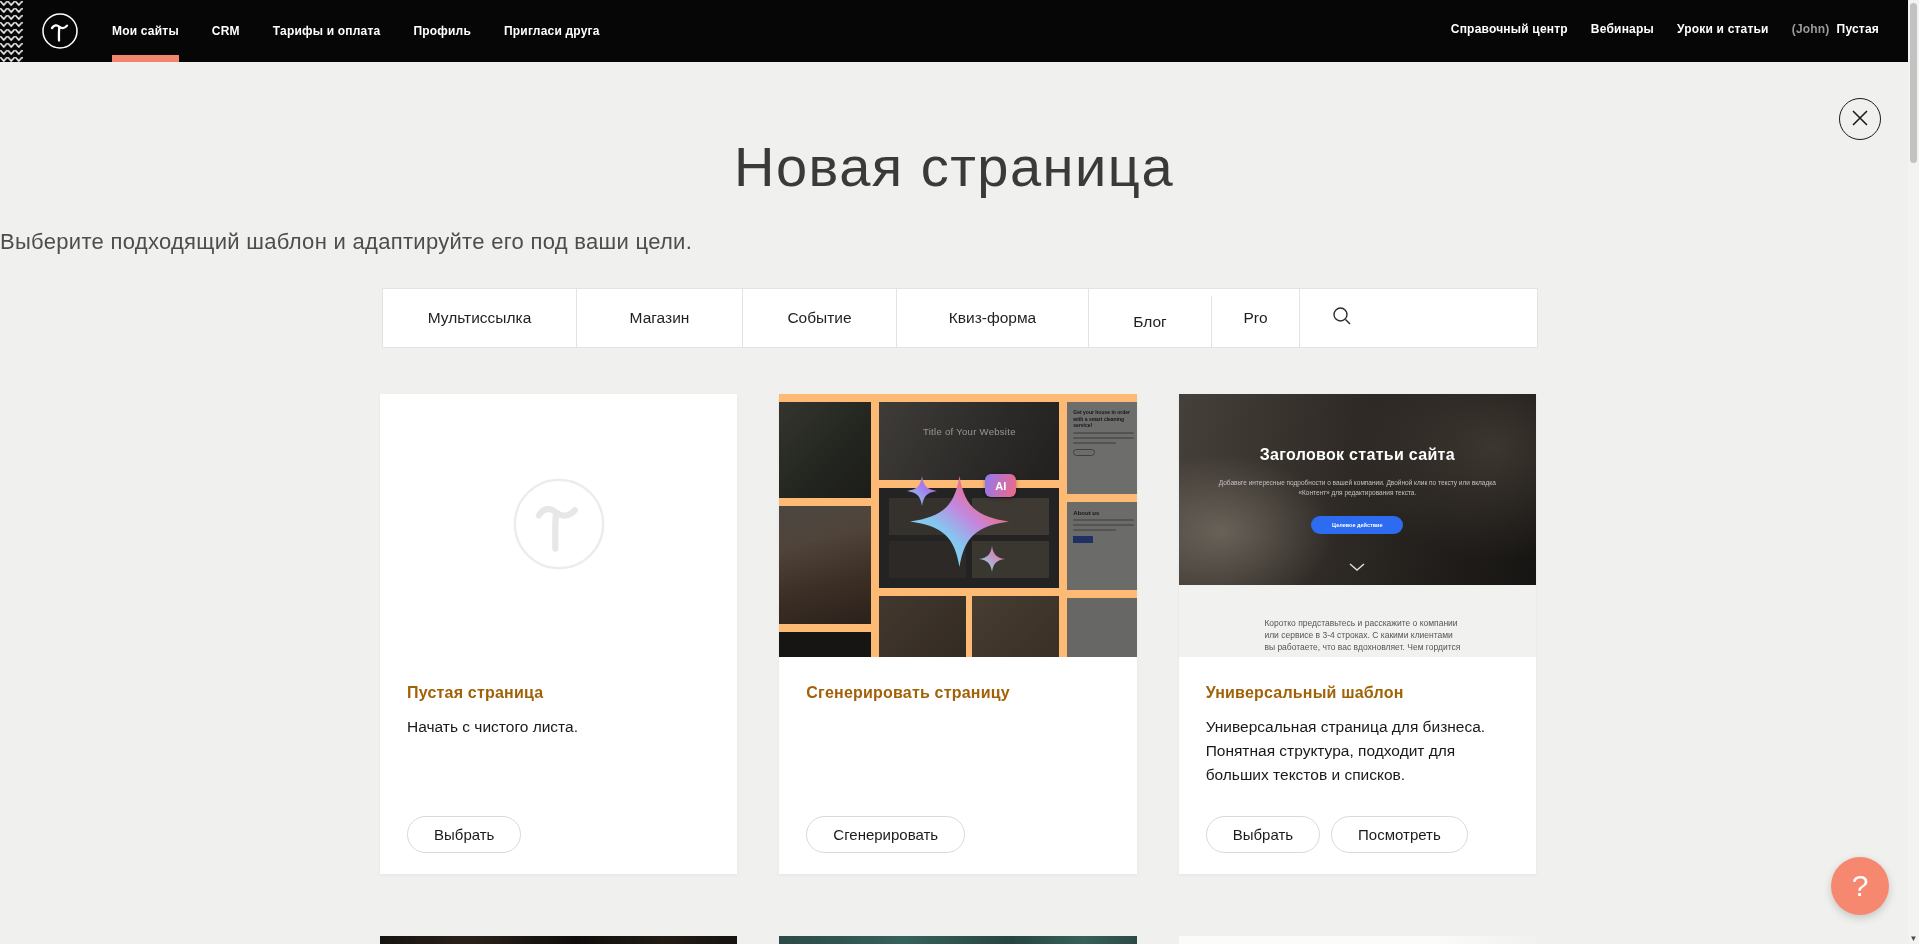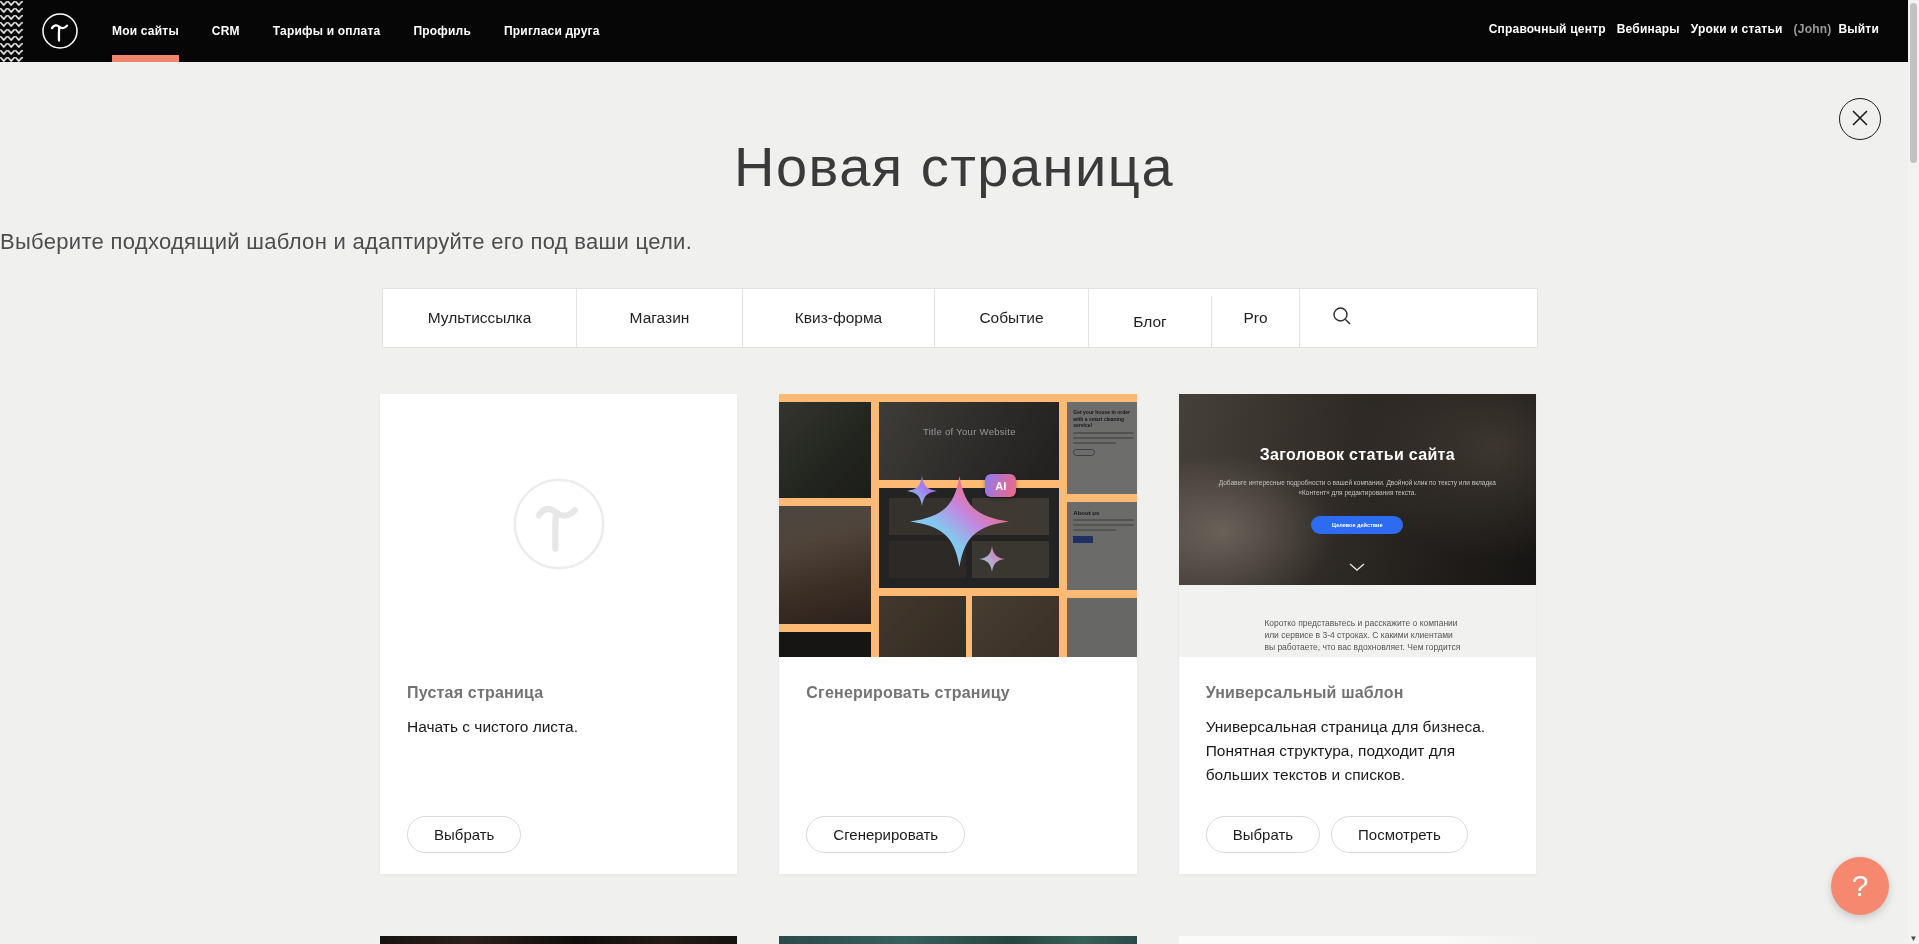--- a/index.html
+++ b/index.html
@@ -9,21 +9,21 @@
     background:#f0f0ef; font-family:"Liberation Sans", sans-serif;
   }
 
   
   .navbar{ position:absolute; left:0; top:0; width:1919px; height:62px; background:#060606; color:#fff; }
   .zigzag{ position:absolute; left:0; top:0; width:23px; height:62px; }
   .logo{ position:absolute; left:41px; top:12px; width:38px; height:38px; cursor:pointer; }
   .nav-left{ position:absolute; left:112px; top:0; height:62px; display:flex; gap:33px; align-items:stretch; }
   .nav-item{ position:relative; display:flex; align-items:center; font-size:12px; font-weight:700; letter-spacing:.2px; cursor:pointer; white-space:nowrap; }
   .nav-underline{ position:absolute; left:0; right:0; bottom:0; height:7px; background:#f2866c; }
-  .nav-right{ position:absolute; right:40px; top:0; height:58px; display:flex; gap:11px; align-items:center; font-size:15px; font-weight:700; letter-spacing:.2px; }
+  .nav-right{ position:absolute; right:40px; top:0; height:58px; display:flex; gap:23px; align-items:center; font-size:15px; font-weight:700; letter-spacing:.2px; }
   .nav-right .nav-item{ height:62px; }
   .user-name{ color:#9a9a9a; margin-right:7px; font-weight:700; }
 
   
   .close-btn{ position:absolute; left:1839px; top:98px; width:42px; height:42px; border-radius:50%;
     border:1.6px solid #1d1d1d; background:transparent; display:flex; align-items:center; justify-content:center; cursor:pointer; }
   .page-title{ position:absolute; left:0; top:134px; width:1908px; text-align:center;
     font-size:56px; font-weight:300; color:#3a3a3a; letter-spacing:1.5px; }
   .page-subtitle{ position:absolute; left:0; top:229px; width:1908px; text-align:left;
     font-size:22px; font-weight:300; color:#4d4d4d; letter-spacing:.3px; }
@@ -36,21 +36,21 @@
   .tab:last-child{ border-right:none; }
   .tab.active{ background:#f2836a; color:#fff; margin:-4px 0; border:none; border-radius:6px; position:relative; z-index:2; }
   .tw0{flex:0 0 153px;} .tw1{flex:0 0 166px;} .tw2{flex:0 0 194px;} .tw3{flex:0 0 192px;}
   .tw4{flex:0 0 154px;} .tw5{flex:0 0 123px;margin-top:7px;} .tw6{flex:0 0 88px;} .tw7{flex:0 0 84px;}
 
   
   .grid{ position:absolute; left:380px; top:394px; width:1156px; display:flex; gap:42px; }
   .card{ flex:1; height:480px; background:#fff; position:relative; box-shadow:0 1px 3px rgba(0,0,0,.05); }
   .card-preview{ position:relative; height:263px; overflow:hidden; }
   .card-body{ padding:27px 27px 0; }
-  .card-title{ font-size:16px; font-weight:700; color:#737373; letter-spacing:.2px; }
+  .card-title{ font-size:16px; font-weight:700; color:#a16207; letter-spacing:.2px; }
   .card-desc{ margin-top:13px; font-size:15.5px; line-height:1.55; color:#191919; max-width:300px; }
   .card-actions{ position:absolute; left:27px; bottom:21px; display:flex; gap:11px; }
   .pill-btn{ height:37px; padding:0 26px; border:1px solid #d9d9d9; border-radius:19px; background:#fff;
     font-size:15px; color:#1b1b1b; display:flex; align-items:center; cursor:pointer; font-family:inherit; }
 
   
   .blank-preview{ display:flex; align-items:center; justify-content:center; background:#fff; }
 
   
   .collage{ position:absolute; inset:0; background:#fdba74;text-decoration:underline; }
@@ -167,21 +167,21 @@
         <span>Справочный центр</span>
       </div>
       <div class="nav-item">
         <span>Вебинары</span>
       </div>
       <div class="nav-item">
         <span>Уроки и статьи</span>
       </div>
       <div class="nav-item">
         <span class="user-name">(John)</span>
-        <span>Выйти</span>
+        <span>Пустая</span>
       </div>
     </div>
   </div>
 
   <button class="close-btn">
     <span>
       <svg width="40" height="40" viewBox="0 0 40 40">
         <path d="M13 13 L27 27 M27 13 L13 27" stroke="#1d1d1d" stroke-width="1.6" fill="none"></path>
       </svg>
     </span>
@@ -190,25 +190,25 @@
   <h1 class="page-title">Новая страница</h1>
   <p class="page-subtitle">Выберите подходящий шаблон и адаптируйте его под ваши цели.</p>
 
   <div class="tabbar">
     <div class="tab tw2">
       <span>Мультиссылка</span>
     </div>
     <div class="tab tw1">
       <span>Магазин</span>
     </div>
+    <div class="tab tw4">
+      <span>Событие</span>
+    </div>
     <div class="tab tw3">
       <span>Квиз-форма</span>
-    </div>
-    <div class="tab tw4">
-      <span>Событие</span>
     </div>
     <div class="tab tw5">
       <span>Блог</span>
     </div>
     <div class="tab tw6">
       <span>Pro</span>
     </div>
     <div class="tab tw7">
       <span>
         <svg width="22" height="22" viewBox="0 0 22 22">

